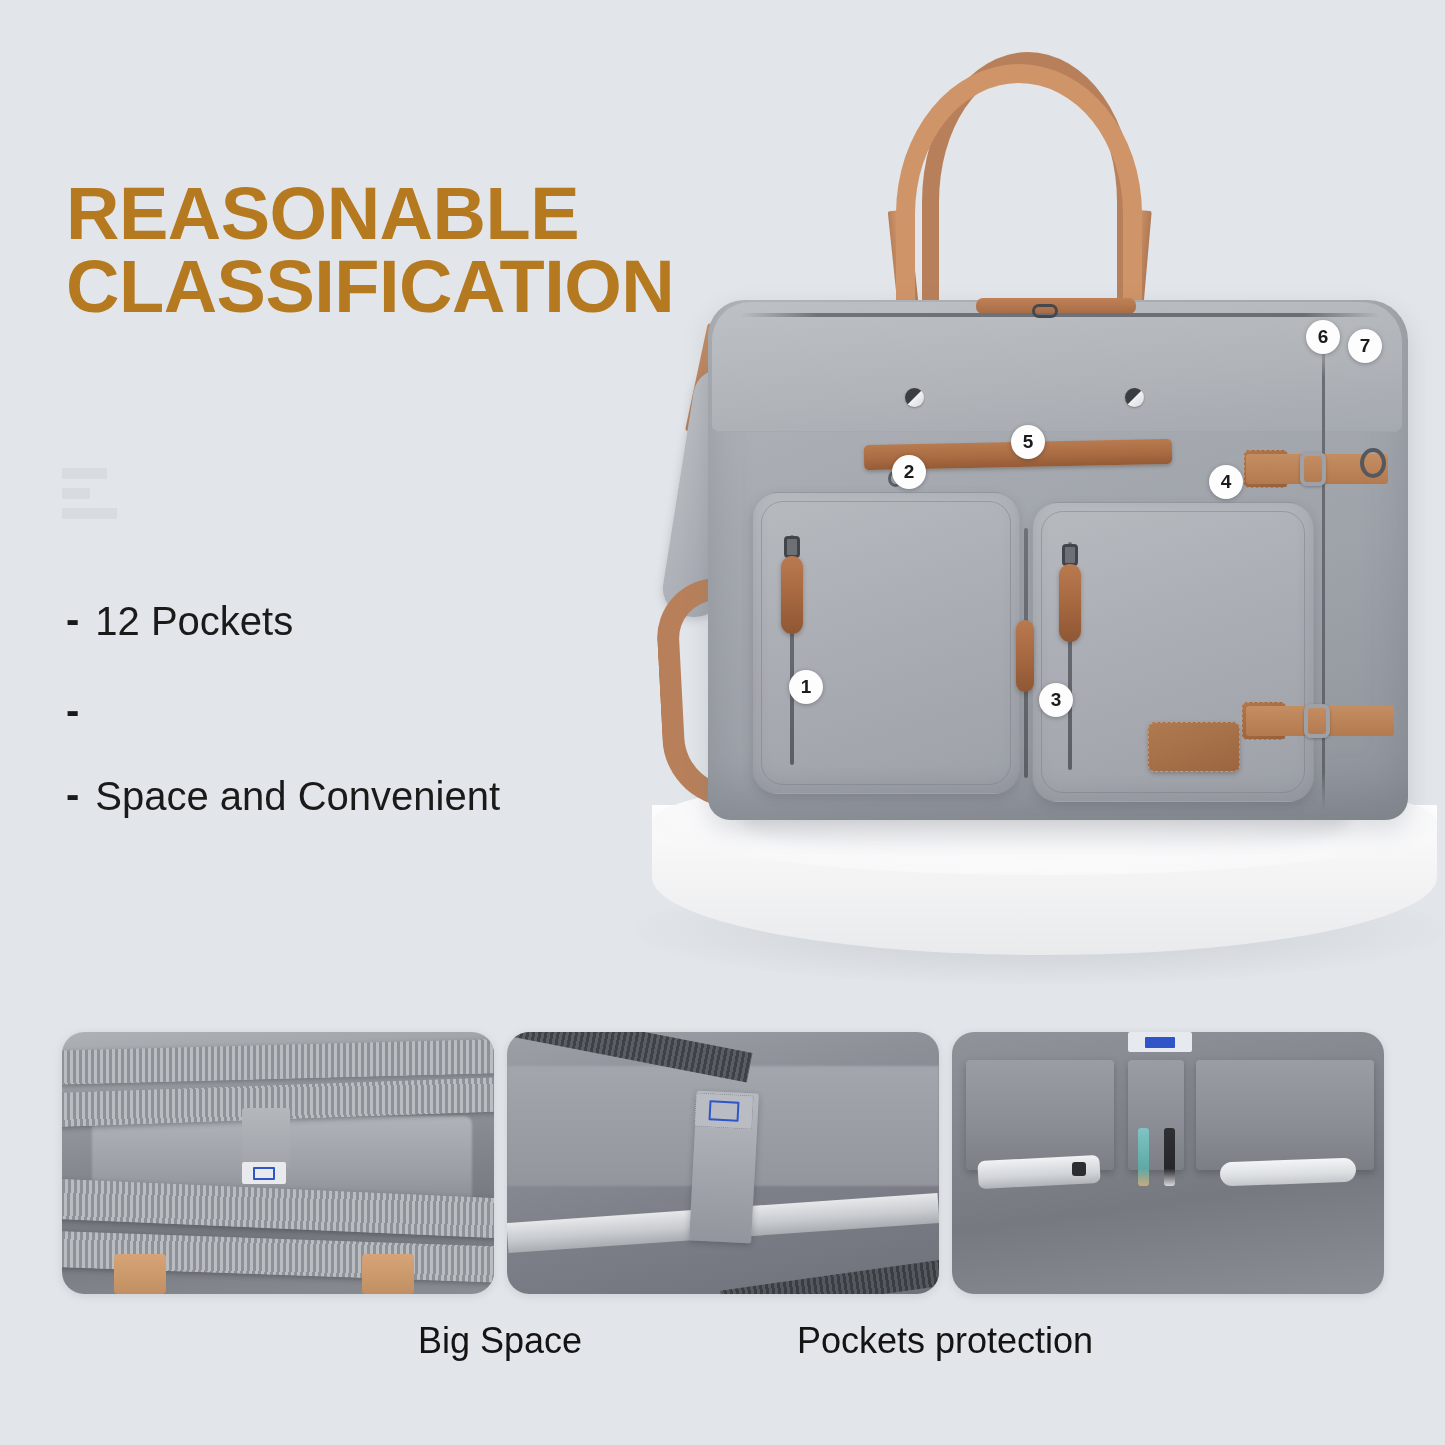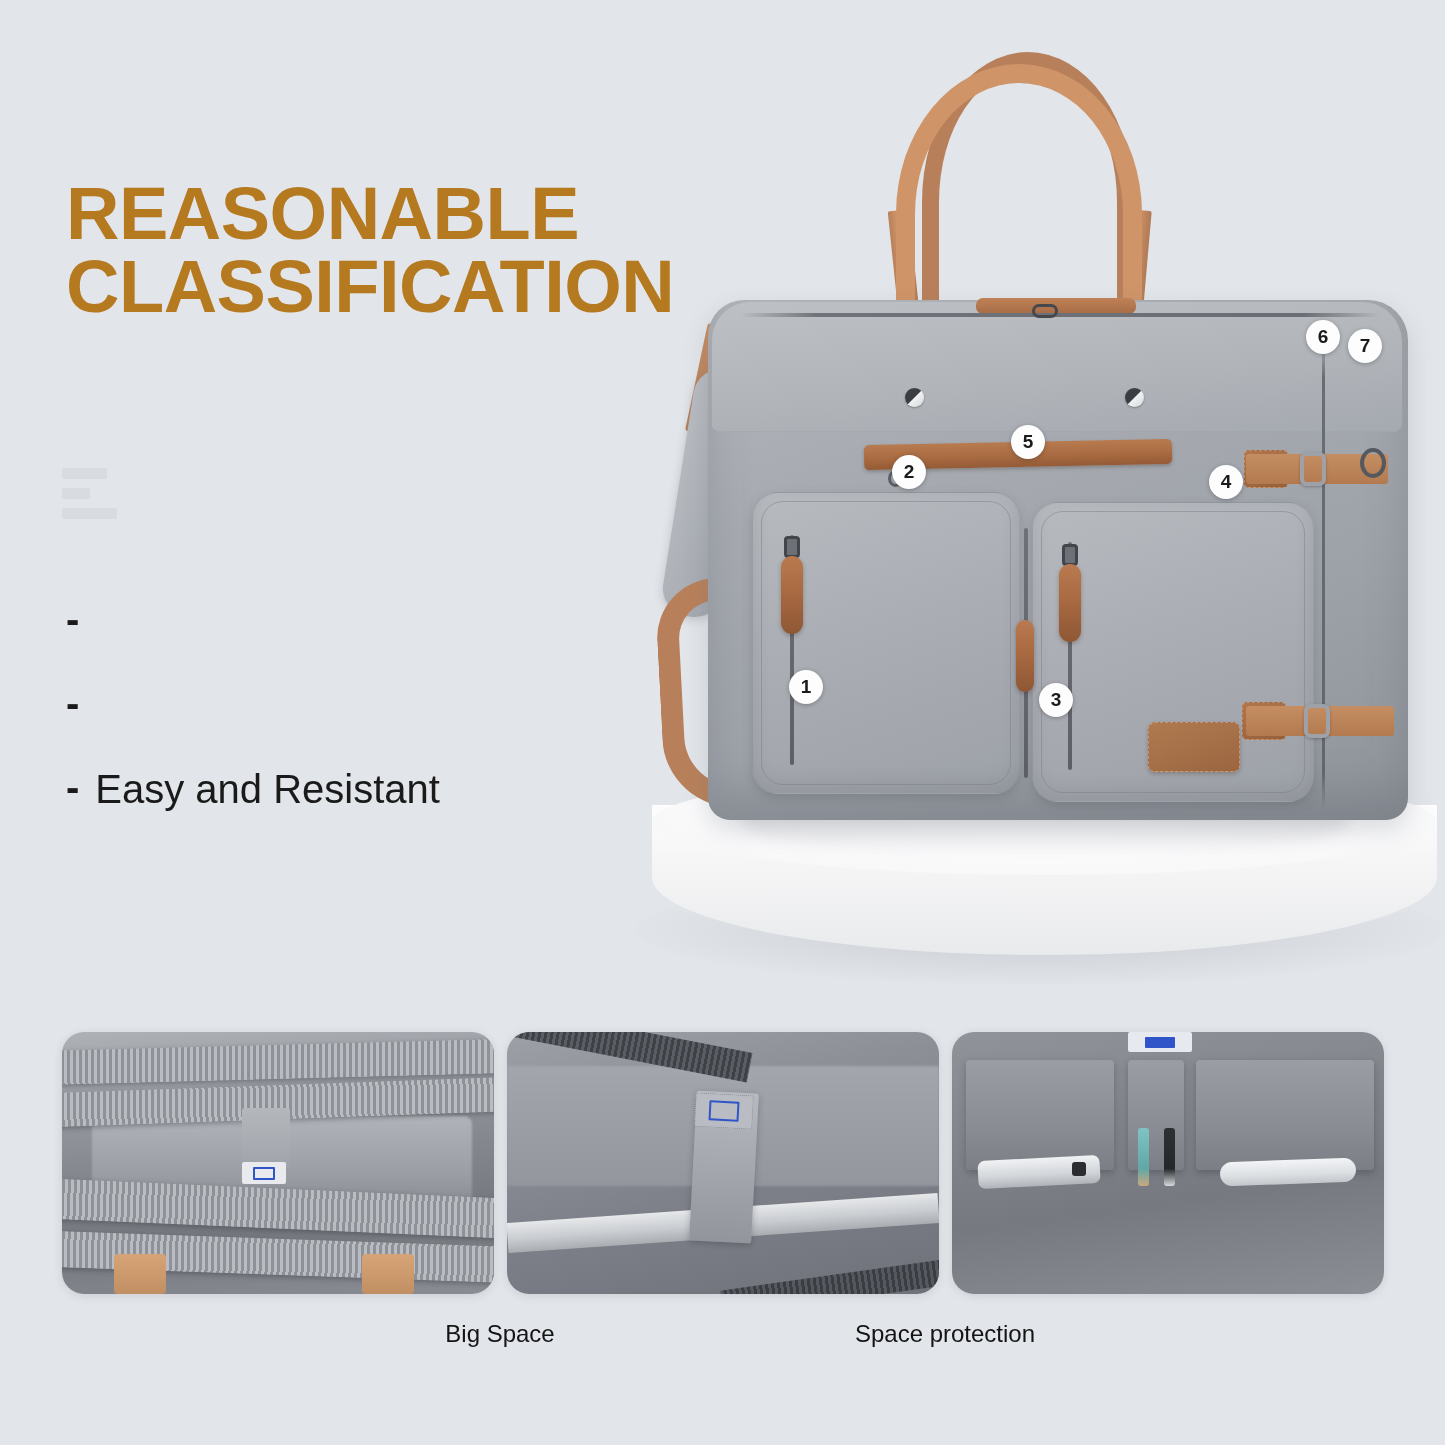--- a/index.html
+++ b/index.html
@@ -291,21 +291,21 @@
     width: 432px; height: 262px;
     border-radius: 22px;
     overflow: hidden;
     position: relative;
     box-shadow: 0 2px 8px rgba(120,126,136,0.2);
   }
   .caption-row { display: flex; justify-content: center; gap: 13px; margin-top: 26px; }
   .caption {
     width: 432px;
     text-align: center;
-    font-size: 24px;
+    font-size: 36px;
     color: #141414;
     font-weight: 400;
   }
 
   
   .p1-bg {
     position: absolute; inset: 0;
     background: linear-gradient(175deg, #aeb1b6 0%, #9a9ea4 22%, #86898f 46%, #74777d 72%, #8a8d93 100%);
   }
   .p1-zipband {
@@ -435,27 +435,28 @@
 
 <div class="deco-bars">
   <div class="deco-bar w1"></div>
   <div class="deco-bar w2"></div>
   <div class="deco-bar w3"></div>
 </div>
 
 <div class="bullets">
   <div class="bullet-row">
     <span class="bullet-dash">-</span>
+    <span class="bullet-text">12 Pockets</span>
   </div>
   <div class="bullet-row">
     <span class="bullet-dash">-</span>
   </div>
   <div class="bullet-row">
     <span class="bullet-dash">-</span>
-    <span class="bullet-text">Easy and Resistant</span>
+    <span class="bullet-text">Space and Convenient</span>
   </div>
 </div>
 
 <div class="hero">
 
   <div class="pedestal-shadow"></div>
   <div class="pedestal-body"></div>
   <div class="pedestal-top"></div>
   <div class="pedestal-reflect"></div>
 
@@ -560,15 +561,15 @@
       <div class="p3-cam"></div>
       <div class="p3-pen p1"></div>
       <div class="p3-pen p2"></div>
       <div class="p3-bank"></div>
     </div>
 
   </div>
 
   <div class="caption-row">
     <div class="caption">Big Space</div>
-    <div class="caption">Space protection</div>
+    <div class="caption">Pockets protection</div>
   </div>
 </div>
 
 </body></html>

